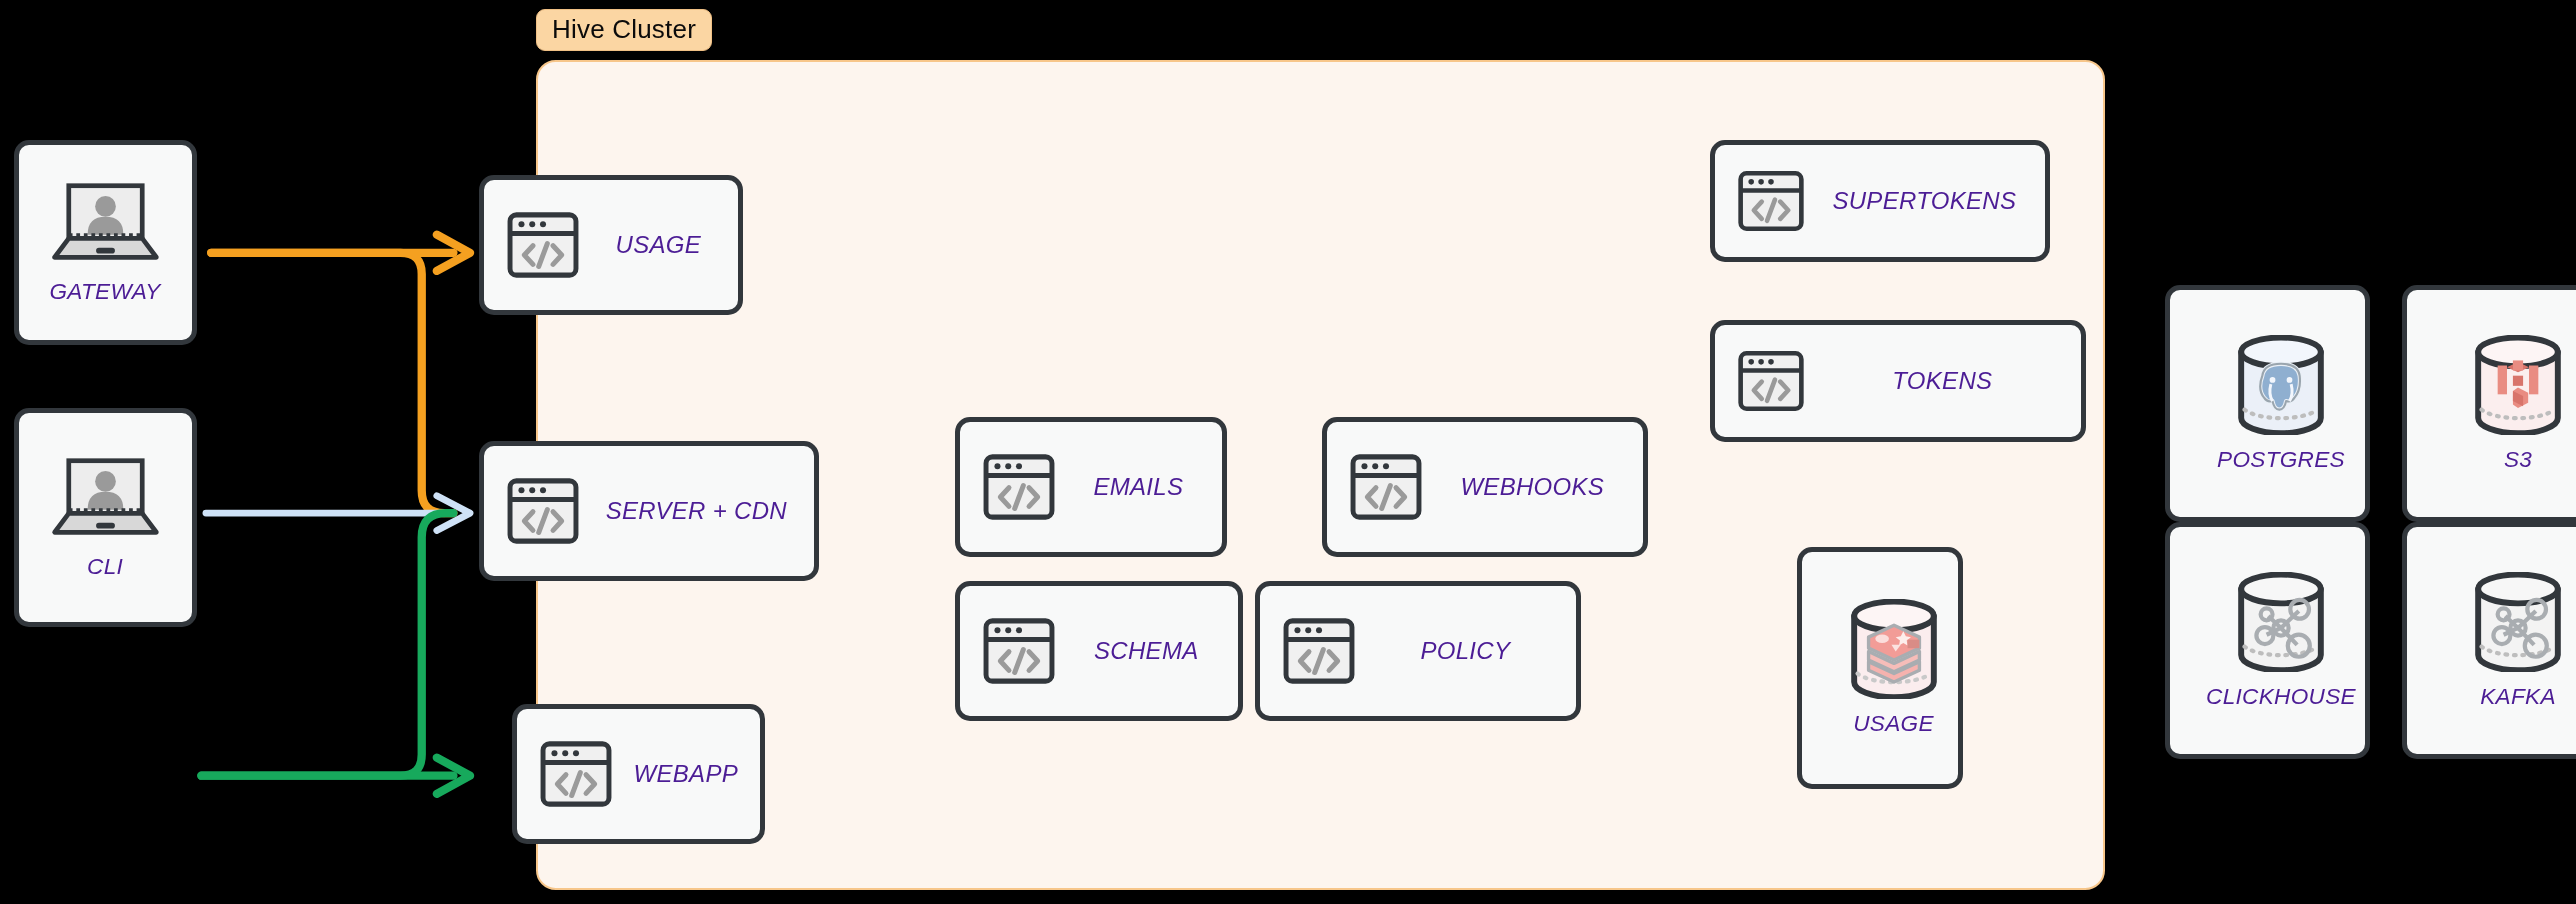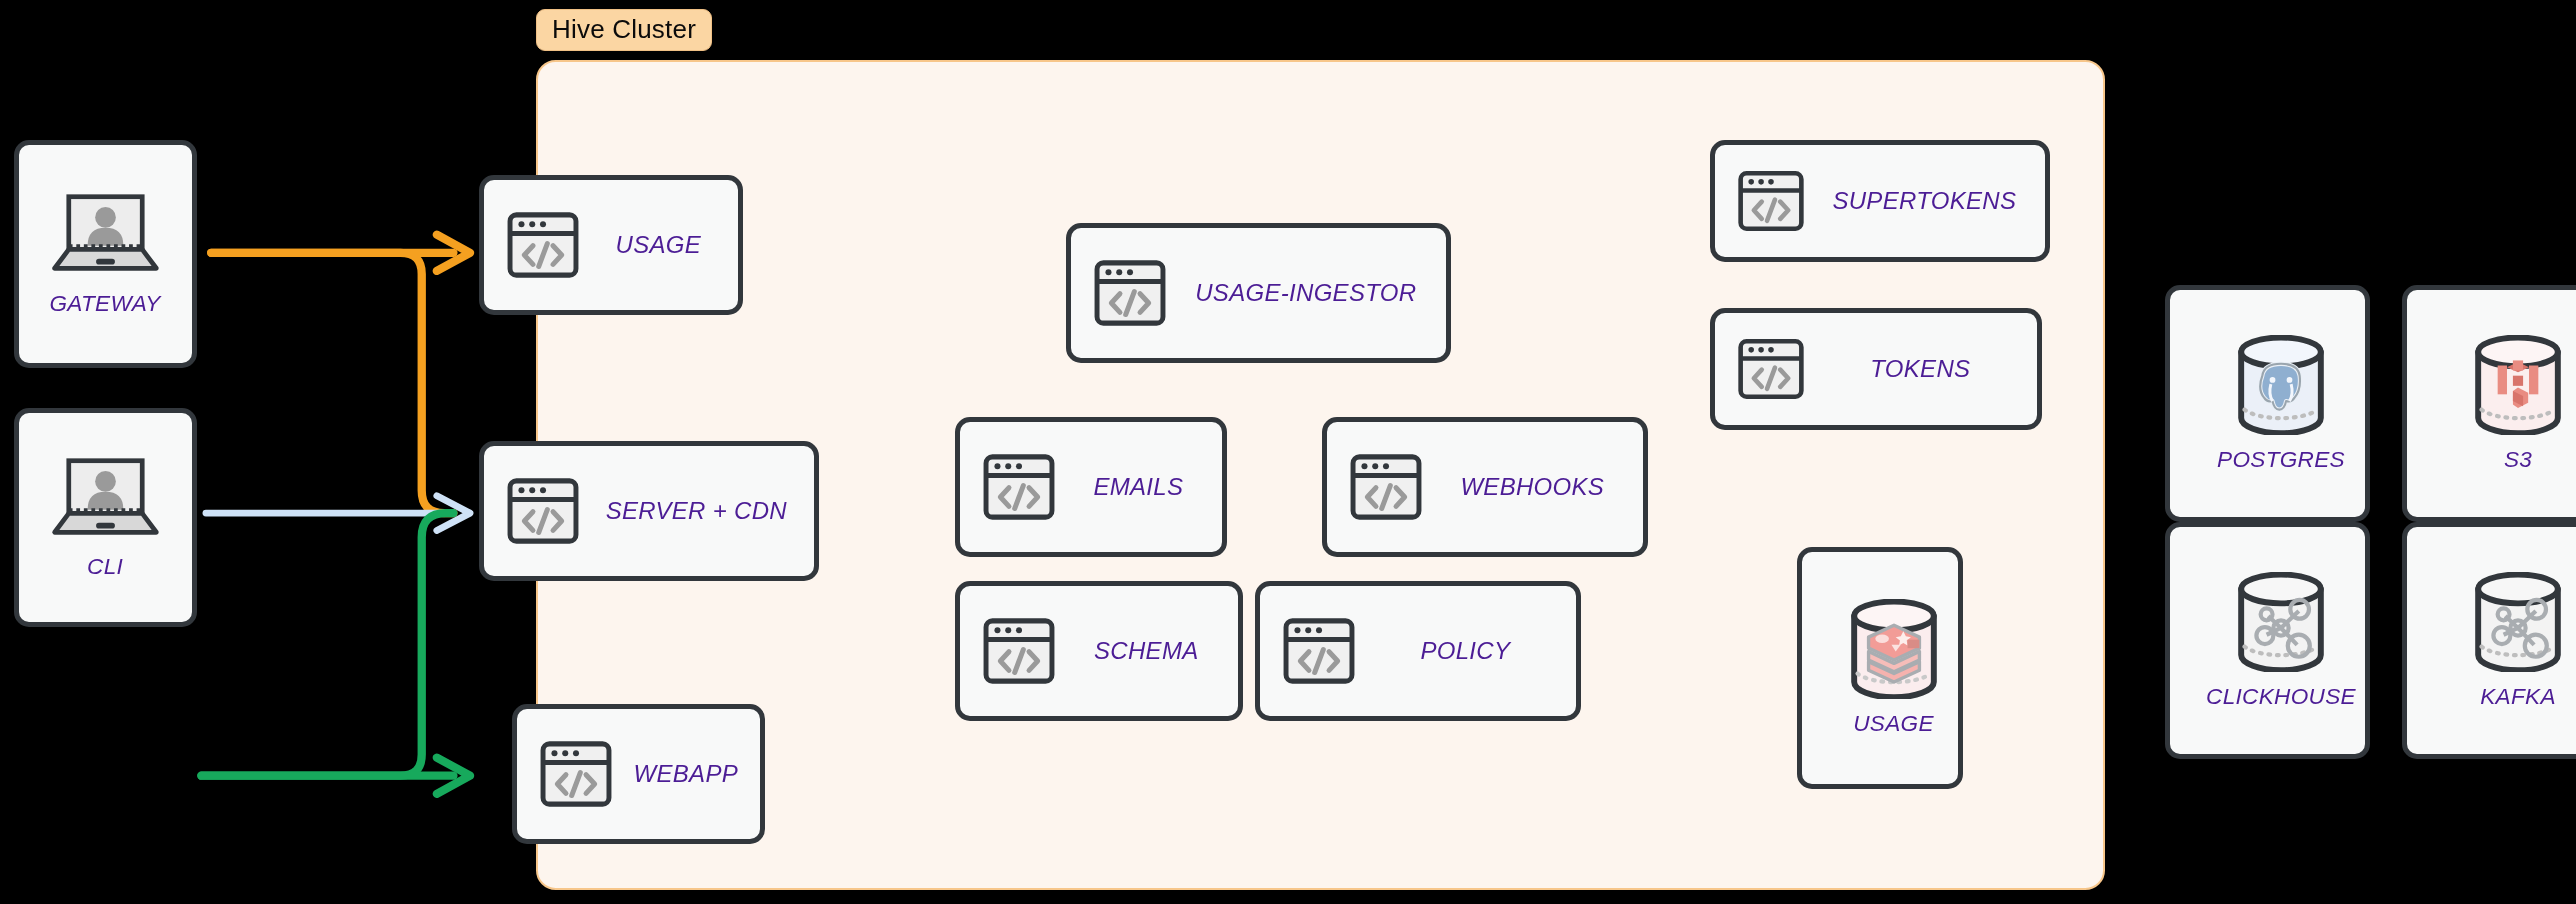--- a/index.html
+++ b/index.html
@@ -136,21 +136,21 @@
       <path d="M578 657 L622 680 L578 703" fill="none" stroke="#CFE2F7" stroke-width="9" stroke-linecap="round" stroke-linejoin="round"></path>
     </g>
 
     <g>
       <path d="M266 1028 L530 1028 q28 0 28 -28 L558 712 q0 -32 32 -32 L600 680" fill="none" stroke="#17A95C" stroke-width="11" stroke-linecap="round"></path>
       <path d="M266 1028 L600 1028" fill="none" stroke="#17A95C" stroke-width="11" stroke-linecap="round"></path>
       <path d="M578 1004 L622 1028 L578 1052" fill="none" stroke="#17A95C" stroke-width="11" stroke-linecap="round" stroke-linejoin="round"></path>
     </g>
   </svg>
 
-  <div class="node client z-top" style="left:13.6px; top:140px; width:183px; height:228px;">
+  <div class="node client z-top" style="left:13.6px; top:140px; width:183px; height:205px;">
     <svg class="laptop-icon" width="113" height="83" viewBox="0 0 120 88">
         <use href="#sym-laptop"></use>
       </svg>
     <div class="node-label">GATEWAY</div>
   </div>
 
   <div class="node client z-top" style="left:13.6px; top:408px; width:183px; height:219px;">
     <svg class="laptop-icon" width="113" height="83" viewBox="0 0 120 88">
         <use href="#sym-laptop"></use>
       </svg>
@@ -172,26 +172,20 @@
     <div class="node-label">SERVER + CDN</div>
   </div>
 
   <div class="node svc z-top" style="left:479px; top:704px; width:253px; height:140px;margin-left:33px;">
     <svg class="svc-icon" width="72" height="66" viewBox="0 0 100 92">
         <use href="#sym-codewin"></use>
       </svg>
     <div class="node-label">WEBAPP</div>
   </div>
 
-  <div class="node svc" style="left:1066px; top:223px; width:385px; height:140px;">
-    <svg class="svc-icon" width="72" height="66" viewBox="0 0 100 92">
-        <use href="#sym-codewin"></use>
-      </svg>
-    <div class="node-label">USAGE-INGESTOR</div>
-  </div>
 
   <div class="node svc" style="left:955px; top:417px; width:272px; height:140px;">
     <svg class="svc-icon" width="72" height="66" viewBox="0 0 100 92">
         <use href="#sym-codewin"></use>
       </svg>
     <div class="node-label">EMAILS</div>
   </div>
 
   <div class="node svc" style="left:1322px; top:417px; width:326px; height:140px;">
     <svg class="svc-icon" width="72" height="66" viewBox="0 0 100 92">
@@ -214,21 +208,21 @@
     <div class="node-label">POLICY</div>
   </div>
 
   <div class="node svc" style="left:1710px; top:140px; width:340px; height:122px;">
     <svg class="svc-icon" width="66" height="62" viewBox="0 0 100 92">
         <use href="#sym-codewin"></use>
       </svg>
     <div class="node-label">SUPERTOKENS</div>
   </div>
 
-  <div class="node svc" style="left:1710px; top:308px; width:332px; height:122px;">
+  <div class="node svc" style="left:1710px; top:320px; width:376px; height:122px;">
     <svg class="svc-icon" width="66" height="62" viewBox="0 0 100 92">
         <use href="#sym-codewin"></use>
       </svg>
     <div class="node-label">TOKENS</div>
   </div>
 
   <div class="node db" style="left:1797px; top:547px; width:166px; height:242px;">
     <svg class="db-icon" width="94" height="100" viewBox="0 0 110 118">
       <path d="M8 20 L8 98 a47 18 0 0 0 94 0 L102 20 Z" fill="#FBEDEE"></path>
       <path d="M8 20 L8 98 a47 18 0 0 0 94 0 L102 20" fill="none" stroke="#32373C" stroke-width="7" stroke-linecap="round"></path>

